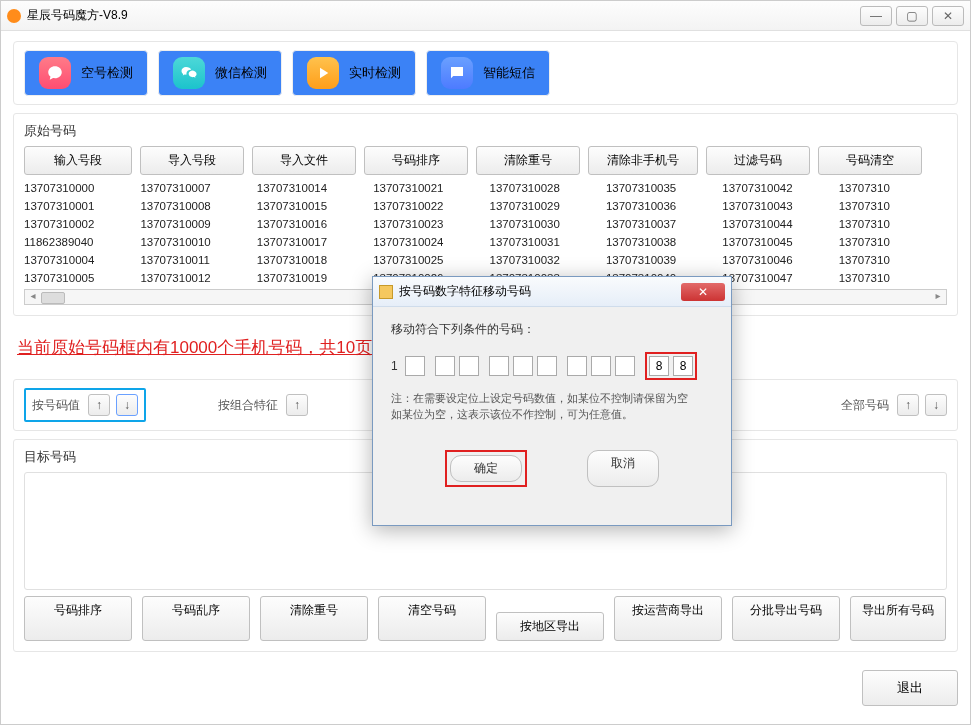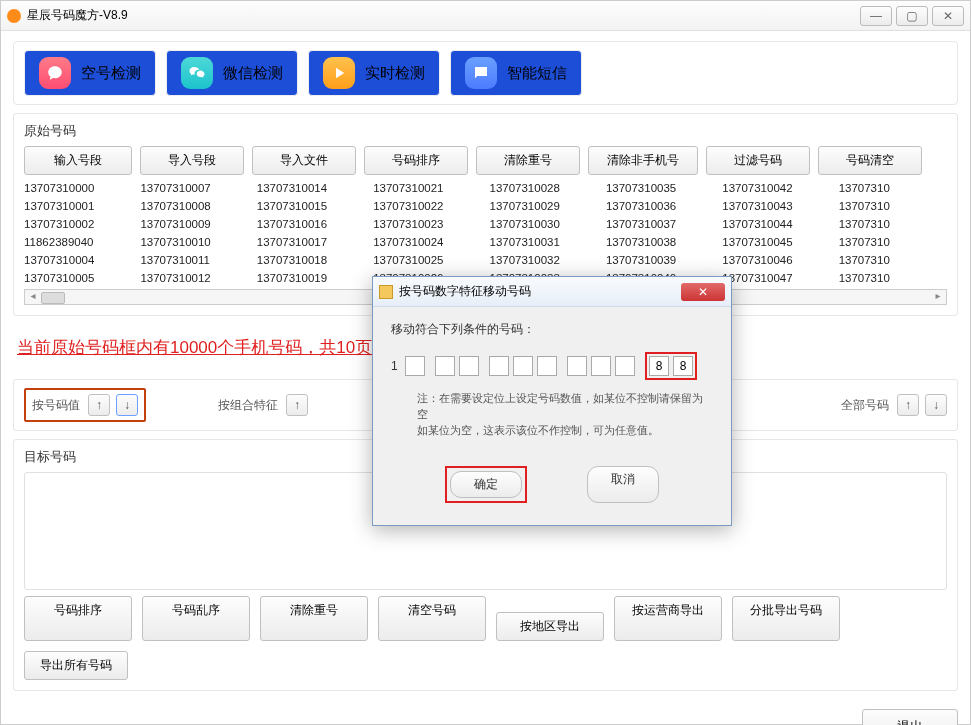--- a/index.html
+++ b/index.html
@@ -7,21 +7,21 @@
 
 .window { background: #fff; border: 1px solid #ccc; width: 971px; height: 725px; }
 .titlebar { height: 30px; background: linear-gradient(#fdfdfd,#f3f3f3); border-bottom: 1px solid #e0e0e0; display: flex; align-items: center; padding: 0 6px; font-size: 12px; }
 .titlebar .logo { width: 14px; height: 14px; border-radius: 50%; background: #ff8c1a; display: inline-block; margin-right: 6px; }
 .winctl { margin-left: auto; display: flex; gap: 0; }
 .winctl .btn { width: 32px; height: 20px; border: 1px solid #bbb; border-radius: 3px; font-size: 12px; line-height: 18px; text-align: center; background: linear-gradient(#fdfdfd,#ececec); margin-left: 4px; color: #666; cursor: default; }
 
 .content { padding: 10px 12px; }
 
 .top-tabs { display: flex; gap: 10px; border: 1px solid #e6e6e6; border-radius: 4px; padding: 8px 10px; }
-.tab-btn { display: flex; align-items: center; gap: 10px; border: 1px solid #eee; border-radius: 4px; padding: 6px 14px; font-size: 15px; background: #1d4ed8; cursor: pointer; }
+.tab-btn { display: flex; align-items: center; gap: 10px; border: 1px solid #eee; border-radius: 4px; padding: 6px 14px; font-size: 13px; background: #3b82f6; cursor: pointer; }
 .tab-btn .icon { width: 32px; height: 32px; border-radius: 9px; display: inline-flex; align-items: center; justify-content: center; }
 .tab-btn .icon svg { width: 18px; height: 18px; fill: #fff; }
 .ic1 { background: linear-gradient(#ff7b88,#ff4d72); }
 .ic2 { background: linear-gradient(#4dd8d8,#1cc3cc); }
 .ic3 { background: linear-gradient(#ffc24d,#ff9e1a); }
 .ic4 { background: linear-gradient(#6aa0ff,#4d7bff); }
 
 .panel { border: 1px solid #e6e6e6; border-radius: 3px; margin-top: 8px; padding: 8px 10px 10px; }
 .panel-title { font-size: 13px; color: #333; margin-bottom: 6px; }
 
@@ -35,41 +35,41 @@
 .scrollbar { height: 16px; border: 1px solid #ccc; margin-top: 2px; display: flex; align-items: center; background: #f6f6f6; }
 .scrollbar .arrow { width: 16px; height: 14px; border: 0; text-align: center; font-size: 10px; color: #888; }
 .scrollbar .track { flex: 1; height: 100%; }
 .scrollbar .thumb { width: 24px; height: 12px; background: #ddd; border: 1px solid #bbb; border-radius: 2px; margin-top: 1px; }
 
 .status-red { color: #e02020; font-size: 17px; margin: 20px 4px; text-decoration: underline; }
 
 .mid-row { display: flex; align-items: center; gap: 6px; font-size: 12px; border: 1px solid #e6e6e6; border-radius: 3px; padding: 8px 10px; color: #555; }
 .mid-row .label { margin-right: 2px; }
 .mid-row .spacer { flex: 1; }
-.hl-red { border: 2px solid #c2410c; border-radius: 2px; padding: 4px 6px; display: inline-flex; align-items: center; gap: 6px; }
+.hl-red { border: 2px solid #0ea5e9; border-radius: 2px; padding: 4px 6px; display: inline-flex; align-items: center; gap: 6px; }
 
 .target-area { height: 118px; border: 1px solid #e0e0e0; border-radius: 3px; background: #fff; }
 
 .footer { display: flex; justify-content: flex-end; padding: 8px 12px; }
 .footer .gray-btn { width: 96px; padding: 8px 0; font-size: 13px; }
 
 .bottom-btns { display: flex; gap: 10px; margin-top: 6px; }
 
 .dialog { position: absolute; left: 372px; top: 276px; width: 360px; height: 250px; background: #f0f0f0; border: 1px solid #7a9ac0; box-shadow: 0 4px 20px rgba(0,0,0,.3); }
 .dlg-title { height: 30px; background: linear-gradient(#f9fbfd,#e6eef8); border-bottom: 1px solid #cfdceb; display: flex; align-items: center; font-size: 12px; padding: 0 6px; }
 .dlg-title .ico { width: 14px; height: 14px; background: #f5c85e; border: 1px solid #c79a2a; margin-right: 6px; }
 .dlg-title .close-x { margin-left: auto; width: 44px; height: 18px; background: linear-gradient(#e26a6a,#c33); border-radius: 3px; color: #fff; font-size: 12px; text-align: center; line-height: 18px; cursor: pointer; }
 .dlg-body { padding: 14px 18px; font-size: 12px; color: #333; }
 .dlg-body .line { margin-bottom: 14px; }
 .digit-row { display: flex; align-items: center; gap: 4px; }
 .digit-row .idx { width: 10px; }
 .digit-box { width: 20px; height: 20px; border: 1px solid #aaa; background: #fff; text-align: center; font-size: 12px; line-height: 18px; }
 .digit-box.group { margin-right: 6px; }
 .red-last { border: 2px solid #e02020; padding: 2px; display: inline-flex; gap: 4px; }
-.dlg-note { font-size: 11px; color: #555; margin-top: 10px; line-height: 16px; margin-left: 26px; }
+.dlg-note { font-size: 11px; color: #555; margin-top: 10px; line-height: 16px; }
 .dlg-btns { display: flex; justify-content: center; gap: 60px; margin-top: 28px; }
 .dlg-btns .gray-btn { width: 72px; padding: 4px 0; font-size: 12px; border-radius: 11px; }
 .dlg-btns .confirm-wrap { border: 2px solid #e02020; padding: 3px; }
 </style>
 </head>
 <body>
 
 <div class="window">
   <div class="titlebar">
     <span class="logo"></span>
@@ -209,21 +209,21 @@
       <div class="panel-title">目标号码</div>
       <div class="target-area"></div>
       <div class="btn-row bottom-btns" id="tgt-btns">
           <div class="gray-btn" style="width: 108px;">号码排序</div>
           <div class="gray-btn" style="width: 108px;">号码乱序</div>
           <div class="gray-btn" style="width: 108px;">清除重号</div>
           <div class="gray-btn" style="width: 108px;">清空号码</div>
           <div class="gray-btn" style="width: 108px; margin-top: 16px;">按地区导出</div>
           <div class="gray-btn" style="width: 108px;">按运营商导出</div>
           <div class="gray-btn" style="width: 108px;">分批导出号码</div>
-          <div class="gray-btn" style="width: 104px;">导出所有号码</div>
+          <div class="gray-btn" style="width: 96px;">导出所有号码</div>
         </div>
     </div>
 
   </div>
 
   <div class="footer">
     <div class="gray-btn">退出</div>
   </div>
 </div>
 

